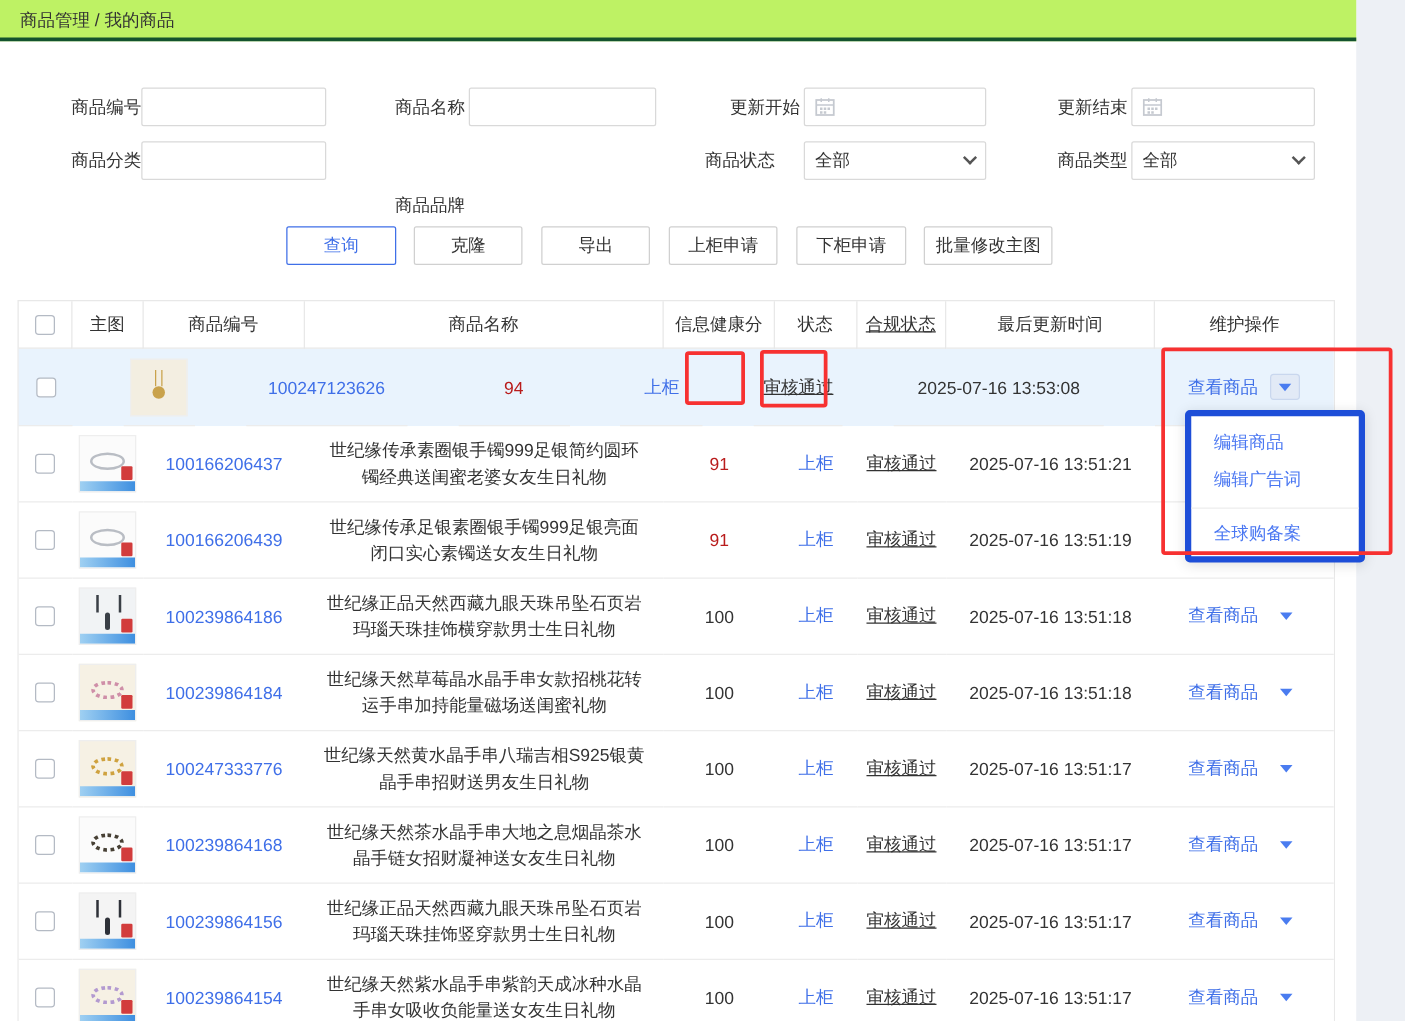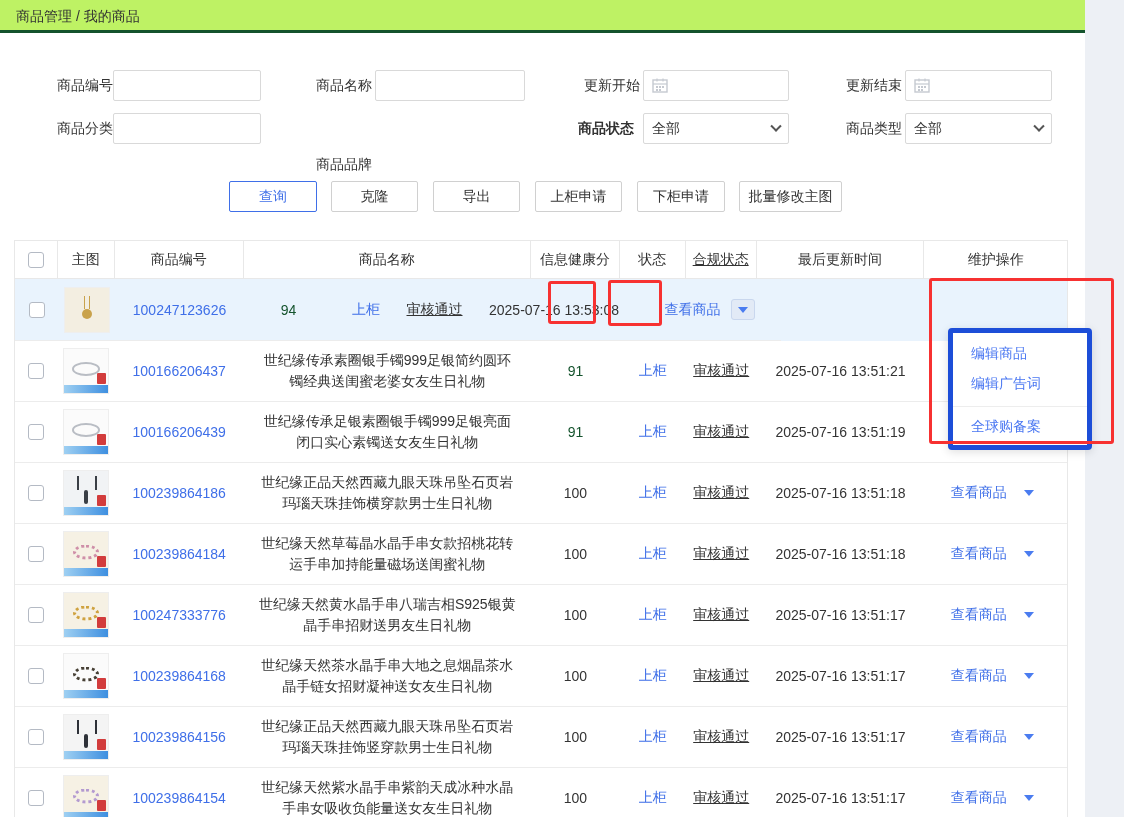--- a/index.html
+++ b/index.html
@@ -27,28 +27,28 @@
 
   
   .btn { position:absolute; height:31px; top:181px; border:1px solid #d0d0d0; border-radius:2px; background:#fff; color:#333; font:inherit; cursor:pointer; }
   .btn.primary { border-color:#3f6fe8; color:#3f6fe8; }
 
   
   .table { position:absolute; left:14px; top:240px; width:1054px; border:1px solid #e8e8e8; background:#fff; }
   .thead { display:flex; height:38px; }
   .thead .hcell { display:flex; align-items:center; justify-content:center; border-right:1px solid #e8e8e8; border-bottom:1px solid #e8e8e8; color:#333; }
   .thead .hcell:last-child { border-right:none;text-align:center; }
-  .trow { display:flex; height:61px; background:#fff; }
+  .trow { display:flex; height:61px; background:#fff;justify-content:space-between; }
   .trow.hl { background:#e9f3fd; height:62px; }
   .cell { display:flex; align-items:center; justify-content:center; border-bottom:1px solid #ececec; text-align:center; }
   .c0 { width:43px; } .c1 { width:57px; } .c2 { width:129px; } .c3 { width:288px; }
   .c4 { width:89px; } .c5 { width:66px; } .c6 { width:71px;text-decoration:underline; } .c7 { width:168px; } .c8 { width:143px; }
   .cell.name { padding:0 14px; line-height:21px; word-break:break-all; }
   .link { color:#3f6fe8; text-decoration:none; cursor:pointer; }
-  .score.is-link { color:#14532d; cursor:pointer; }
+  .score.is-link { color:#b91c1c; cursor:pointer; }
   .cb { appearance:none; -webkit-appearance:none; width:16px; height:16px; border:1px solid #b4bac4; border-radius:3px; background:#fff; cursor:pointer; }
 
   
   .thumb { width:46px; height:46px; position:relative; overflow:hidden; border:1px solid #eee; cursor:pointer; }
   .shape { position:absolute; left:50%; top:46%; transform:translate(-50%,-50%); }
   .shape.ring  { width:28px; height:14px; border:2px solid currentColor; border-radius:50%; }
   .shape.beads { width:26px; height:15px; border:3px dotted currentColor; border-radius:50%; }
   .shape.pendant { width:10px; height:10px; background:currentColor; border-radius:50%; margin-top:6px; }
   .shape.pendant::before { content:""; position:absolute; left:2px; top:-13px; width:4px; height:13px; border-left:1px solid; border-right:1px solid; }
   .shape.cord { width:4px; height:14px; background:currentColor; border-radius:2px; margin-top:6px; }
@@ -124,21 +124,21 @@
     </svg>
   </div>
 
   <div class="field-label" style="left:51px;top:113px;">商品分类</div>
   <div class="f-input" style="left:113px;top:113px;width:148px;">
     <input value="" style="">
   </div>
 
   <div class="field-label" style="left:310px;top:113px;margin-top:36px;">商品品牌</div>
 
-  <div class="field-label" style="left:572px;top:113px;font-weight:bold;">商品状态</div>
+  <div class="field-label" style="left:558px;top:113px;">商品状态</div>
   <div class="f-input" style="left:643px;top:113px;width:146px;">
     <span class="sel-text">全部</span>
     <span class="chev"></span>
   </div>
 
   <div class="field-label" style="left:840px;top:113px;">商品类型</div>
   <div class="f-input" style="left:905px;top:113px;width:147px;">
     <span class="sel-text">全部</span>
     <span class="chev"></span>
   </div>

